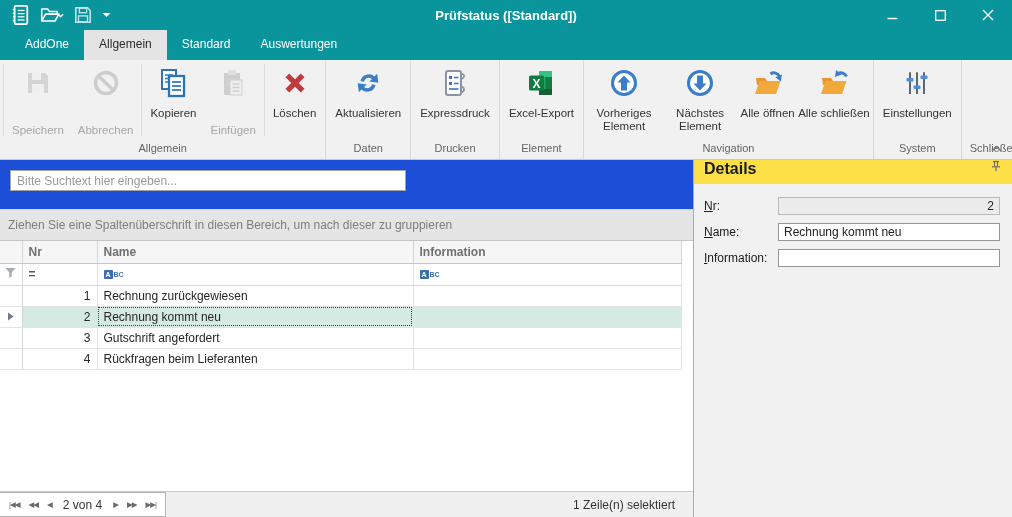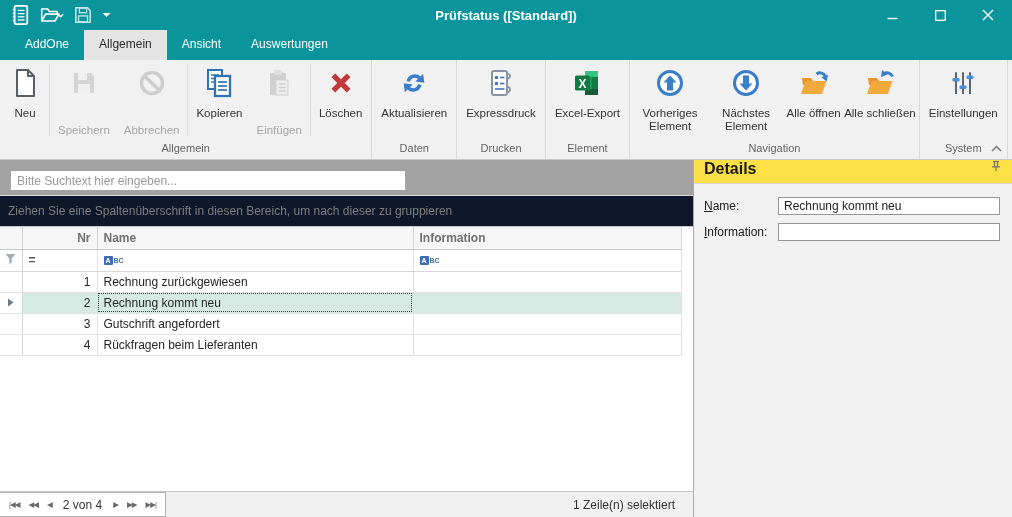--- a/index.html
+++ b/index.html
@@ -30,30 +30,30 @@
   .rbtn.two-line .blabel { white-space:normal; }
   .rbtn.disabled .blabel { color:#a6a6a6;margin-top:22px; }
   .vsep { width:1px; background:#dcdcdc; margin:4px 1px; }
   .glabel { height:19px; text-align:center; font-size:11px; color:#646464; line-height:17px; padding:0 8px; white-space:nowrap; }
   .ribbon-collapse { position:absolute; right:10px; bottom:4px; }
 
   
   .bodyrow { display:flex; height:357px; }
   .main { width:694px; background:#fff; border-right:1px solid #ababab; display:flex; flex-direction:column; }
 
-  .search-panel { background:#a3a3a3; padding:10px 10px 4px 10px; border-bottom:1px solid #dadada; }
+  .search-panel { background:#1d4ed8; padding:10px 10px 18px 10px; border-bottom:1px solid #dadada; }
   .search-panel input { width:396px; height:21px; border:1px solid #a3a3a3; font-family:"Liberation Sans",sans-serif; font-size:12px; padding:0 6px; color:#333; background:#fff; }
   .search-panel input::placeholder { color:#9a9a9a; }
 
-  .groupby { background:#0f172a; height:31px; line-height:30px; padding-left:8px; color:#7d7d7d; border-bottom:1px solid #c6c6c6; }
+  .groupby { background:#e5e5e5; height:31px; line-height:30px; padding-left:8px; color:#7d7d7d; border-bottom:1px solid #c6c6c6; }
 
   table.grid { border-collapse:collapse; table-layout:fixed; width:681px; }
   .grid col.c-ind { width:22px; } .grid col.c-nr { width:75px; } .grid col.c-name { width:316px; } .grid col.c-info { width:268px; }
   .grid th { height:22px; background:#f6f6f7; font-weight:bold; color:#707070; font-size:12px; text-align:left; padding:0 6px; border-right:1px solid #d4d4d4; border-bottom:1px solid #c9c9c9; }
-  .grid th.num { text-align:right; }
+  .grid th.num { }
   .grid td { height:21px; font-size:12px; color:#262626; border-right:1px solid #e3e3e3; border-bottom:1px solid #e3e3e3; padding:0 6px; overflow:hidden; white-space:nowrap; }
   .grid td.ind { border-right:1px solid #d4d4d4; padding:0 2px; text-align:center; }
   .grid tr.filter td { height:22px; border-bottom:1px solid #d6d6d6; }
   .grid td.num { text-align:right; }
   .grid tr.selected td:not(.ind) { background:#d5eae3; }
   .grid td.focus-cell { outline:1px dotted #3c3c3c; outline-offset:-2px; }
   .abc-a { display:inline-block; background:#3b6cb4; color:#fff; font-size:7px; font-weight:bold; width:9px; height:9px; line-height:9px; text-align:center; border-radius:1px; vertical-align:middle; }
   .abc-bc { color:#3b6cb4; font-size:7px; font-weight:bold; margin-left:1px; vertical-align:middle; }
   .op-eq { color:#555; font-weight:bold; }
   .grid-empty { flex:1; background:#fff; }
@@ -134,35 +134,28 @@
           <svg width="12" height="12" viewBox="0 0 12 12">
             <path d="M1 1 L11 11 M11 1 L1 11" stroke="#fff" stroke-width="1.4"></path>
           </svg>
         </span>
     </div>
   </div>
 
   <div class="tabrow">
     <span class="tab">AddOne</span>
     <span class="tab active">Allgemein</span>
-    <span class="tab">Ansicht</span>
+    <span class="tab">Standard</span>
     <span class="tab">Auswertungen</span>
   </div>
 
   <div class="ribbon">
 
     <div class="rgroup">
       <div class="rbuttons">
-        <div class="rbtn">
-          <span><svg width="32" height="32" viewBox="0 0 32 32">
-                <path d="M8 3 h11 l6 6 v20 H8 z" fill="#fff" stroke="#5a5f66" stroke-width="2" stroke-linejoin="round"></path>
-                <path d="M19 3 v6 h6" fill="none" stroke="#5a5f66" stroke-width="2" stroke-linejoin="round"></path>
-              </svg></span>
-          <span class="blabel">Neu</span>
-        </div>
         <div class="vsep"></div>
         <div class="rbtn disabled">
           <span><svg width="32" height="32" viewBox="0 0 32 32">
                 <path d="M6 6 h17 l3 3 v17 H6 z" fill="#d4d4d4"></path>
                 <rect x="10" y="6" width="9" height="7" fill="#f0f0f1"></rect>
                 <rect x="10" y="17" width="12" height="9" fill="#f0f0f1"></rect>
               </svg></span>
           <span class="blabel">Speichern</span>
         </div>
         <div class="rbtn disabled">
@@ -432,20 +425,24 @@
                 <line x1="4.5" y1="1.5" x2="4.5" y2="6.5"></line>
                 <line x1="7.5" y1="1.5" x2="7.5" y2="6.5"></line>
                 <line x1="2" y1="6.8" x2="10" y2="6.8"></line>
                 <line x1="6" y1="6.8" x2="6" y2="11"></line>
               </g>
             </svg>
           </span>
       </div>
       <div class="fields">
         <div class="field">
+          <label class="mnemonic"><u>N</u>r:</label>
+          <input class="ro" readonly="" value="2" style="">
+        </div>
+        <div class="field">
           <label class="mnemonic"><u>N</u>ame:</label>
           <input type="text" value="Rechnung kommt neu" style="">
         </div>
         <div class="field">
           <label class="mnemonic"><u>I</u>nformation:</label>
           <input type="text" value="" style="">
         </div>
       </div>
     </aside>
 

